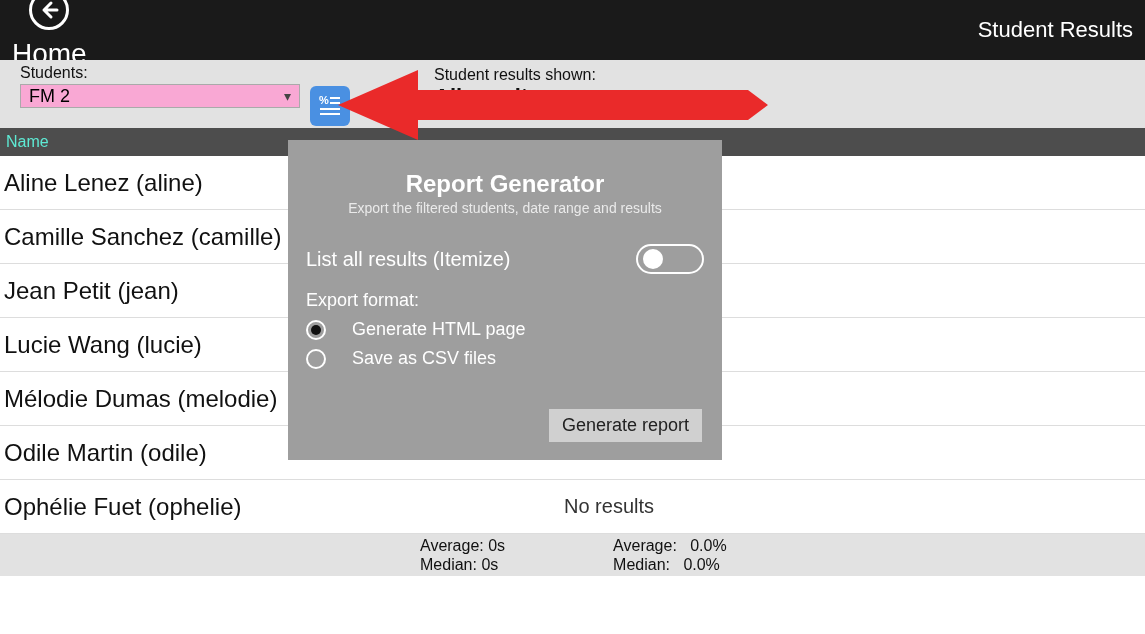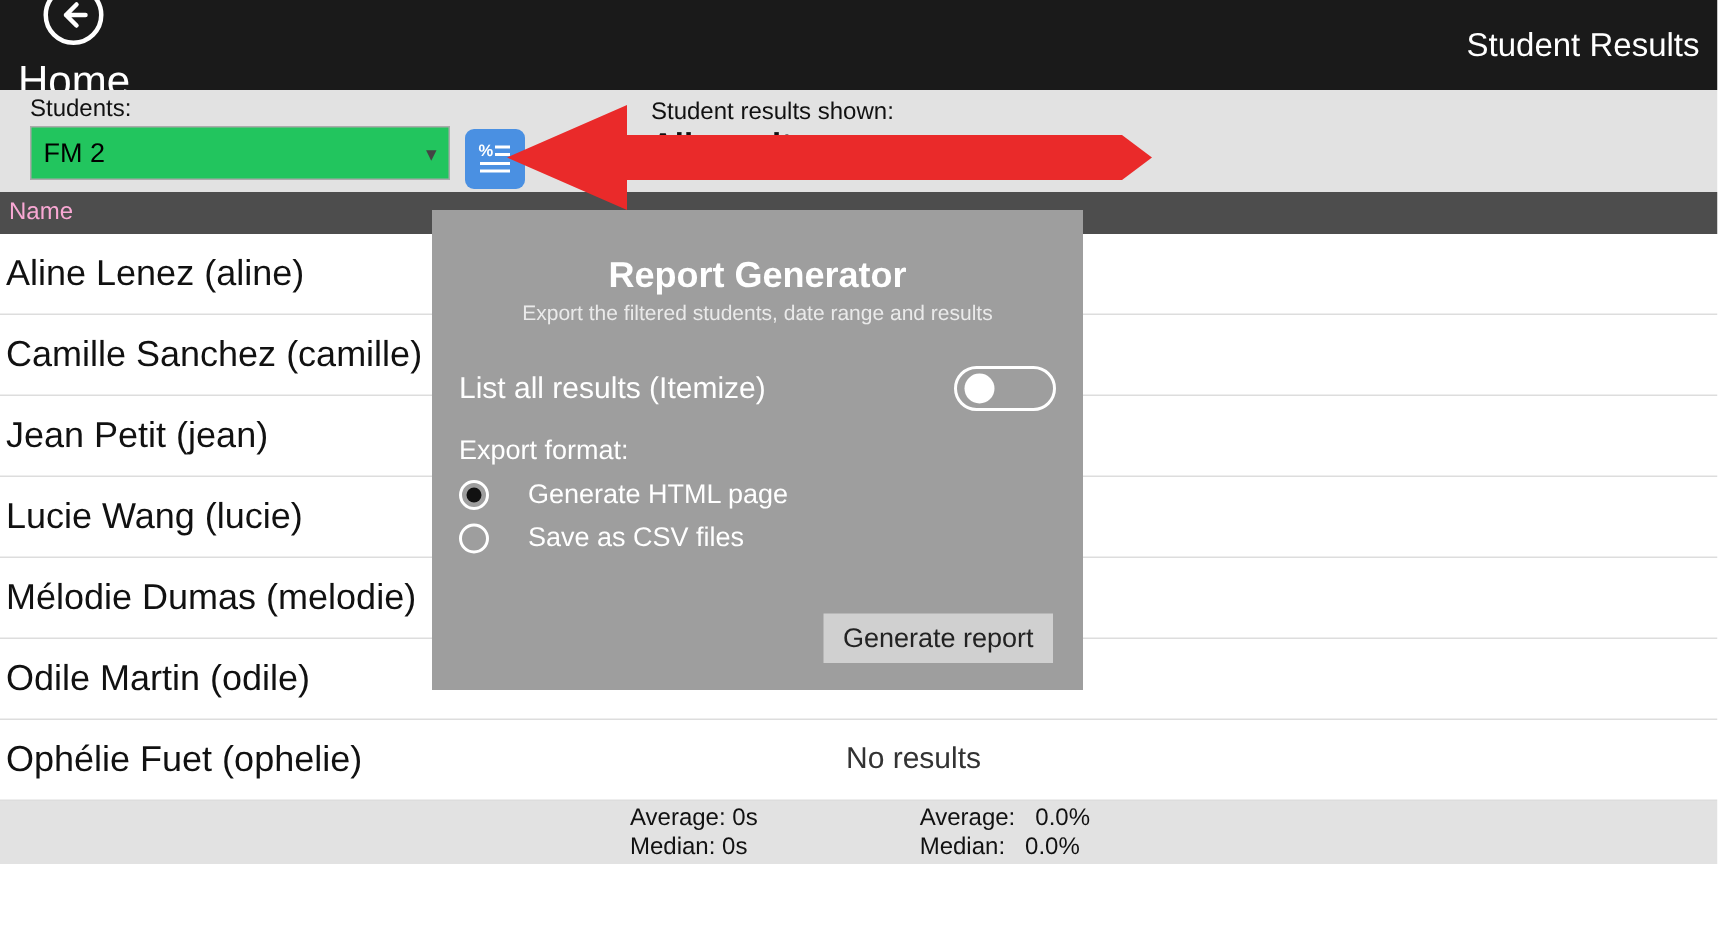--- a/index.html
+++ b/index.html
@@ -59,22 +59,22 @@
       display: flex;
       flex-direction: column;
     }
     .students-label {
       font-size: 16px;
       color: #111;
       margin-bottom: 2px;
     }
     .students-select {
       width: 280px;
-      height: 36px;
-      background: #22c55e;
+      height: 24px;
+      background: #f9a8d4;
       border: 1px solid #aaa;
       display: flex;
       align-items: center;
       justify-content: space-between;
       padding: 0 8px;
       font-size: 18px;
       cursor: pointer;
     }
     .chev {
       font-size: 14px;
@@ -104,21 +104,21 @@
       font-size: 16px;
       color: #111;
     }
     .results-shown-value {
       font-size: 22px;
       font-weight: 700;
       color: #111;
     }
     .grid-header {
       background: #4d4d4d;
-      color: #f9a8d4;
+      color: #5eead4;
       height: 28px;
       display: flex;
       align-items: center;
       padding: 0 6px;
       font-size: 16px;
     }
     .grid-body {
       background: #fff;
     }
     .row {

